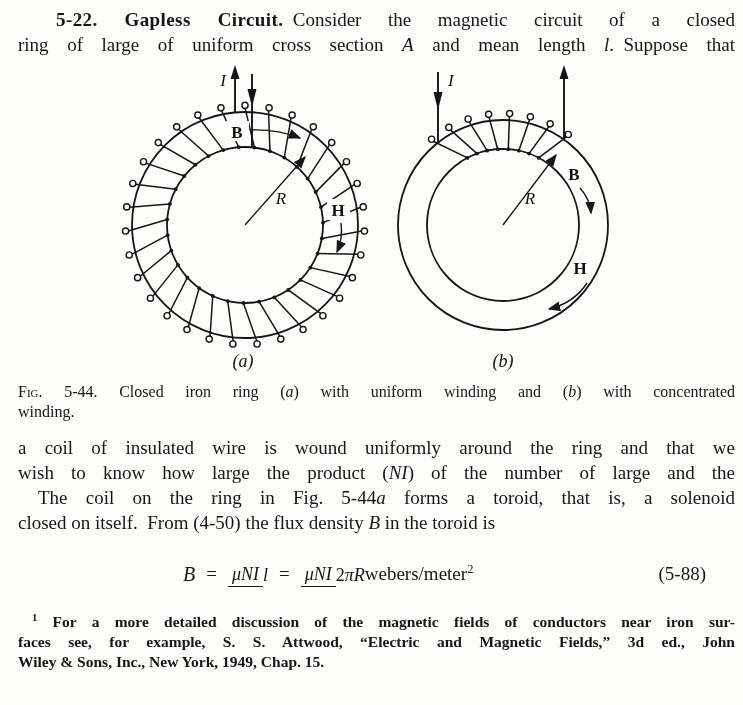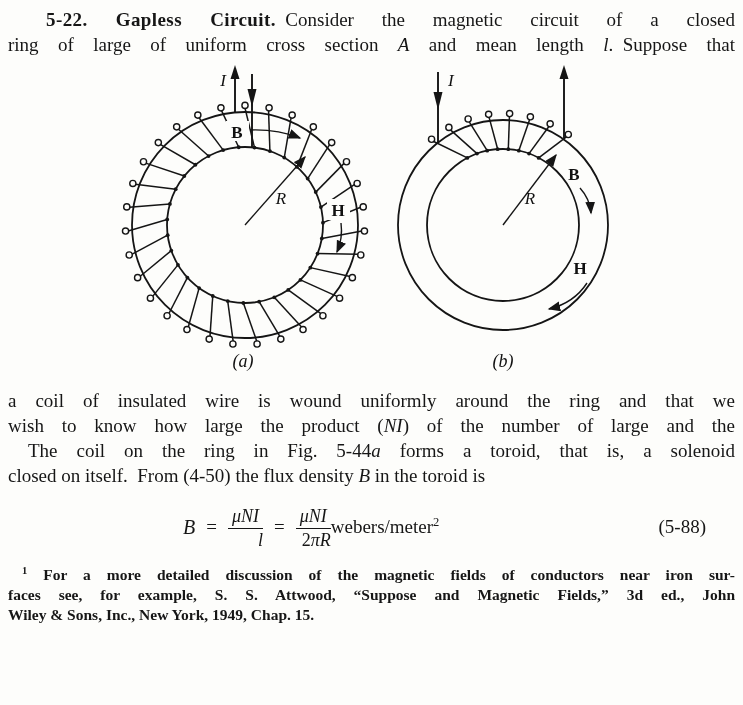--- a/index.html
+++ b/index.html
@@ -8,20 +8,21 @@
     background:#fdfdfb;color:#161616;
     font-family:"Liberation Serif",serif;
   }
   .page{width:743px;height:705px;position:relative;}
   .textblock{margin:0 8px;}
   .tline{
     text-align:justify;
     -moz-text-align-last:justify;
     text-align-last:justify;
     white-space:normal;
+    margin-left:10px;
   }
   .tline.lastline{text-align-last:left;-moz-text-align-last:left;}
   .body-size .tline{font-size:19px;line-height:25px;}
   .small-size .tline{font-size:16px;line-height:20px;}
   .foot-size .tline{font-size:15.5px;line-height:20px;}
   .seg-b{font-weight:bold;letter-spacing:.4px;}
   .seg-i{font-style:italic;}
   .seg-sc{font-variant:small-caps;}
   .seg-sup{font-size:68%;vertical-align:super;line-height:0;}
   .heading{margin-top:7px;}
@@ -42,21 +43,21 @@
   .bd{font-weight:bold;}
   .cap{font-size:18px;}
   .mask{fill:#fdfdfb;stroke:none;}
 
   
   .equation{
     position:relative;display:flex;align-items:center;
     margin-top:12px;height:54px;font-size:20px;padding-left:183px;
   }
   .eq-op{margin:0 11px;font-size:19px;}
-  .frac{display:inline-flex;flex-direction:column;align-items:flex-end;transform:translateY(1px);}
+  .frac{display:inline-flex;flex-direction:row;align-items:flex-start;transform:translateY(1px);}
   .frac .num{font-size:18px;line-height:21px;padding:0 4px 1px 4px;border-bottom:1.7px solid #151515;}
   .frac .den{font-size:18px;line-height:21px;padding-top:1px;}
   .eq-units{font-size:19px;}
   .eq-units sup{font-size:66%;}
   .eq-number{position:absolute;right:37px;font-size:19px;}
 </style>
 </head>
 <body>
 
 <div class="page">
@@ -234,20 +235,24 @@
       <line class="thin" x1="503" y1="163" x2="556" y2="93" marker-end="url(#arr)"></line>
       <text class="lbl it" x="530" y="142" text-anchor="middle">R</text>
 
       <text class="lbl bd" x="580" y="212" text-anchor="middle">H</text>
       <path class="thin" d="M 587,221 Q 574,241 549,247" marker-end="url(#arr)"></path>
 
       <text class="lbl it cap" x="503" y="305" text-anchor="middle">(b)</text>
     </g>
   </svg>
 
+  <div class="textblock caption small-size">
+      <div class="tline"><span class="seg-sc">Fig. 5-44.</span><span class=""> Closed iron ring (</span><span class="seg-i">a</span><span class="">) with uniform winding and (</span><span class="seg-i">b</span><span class="">) with concentrated</span></div>
+      <div class="tline lastline"><span class="">winding.</span></div>
+    </div>
 
   <div class="textblock para1 body-size">
       <div class="tline"><span class="">a coil of insulated wire is wound uniformly around the ring and that we</span></div>
       <div class="tline"><span class="">wish to know how large the product (</span><span class="seg-i">NI</span><span class="">) of the number of large and the</span></div>
     </div>
 
   <div class="textblock body-size">
       <div class="tline" style="padding-left: 20px;"><span class="">The coil on the ring in Fig. 5-44</span><span class="seg-i">a</span><span class=""> forms a toroid, that is, a solenoid</span></div>
       <div class="tline lastline"><span class="">closed on itself. From (4-50) the flux density </span><span class="seg-i">B</span><span class=""> in the toroid is</span></div>
     </div>
@@ -263,17 +268,17 @@
     <span class="frac">
       <span class="num seg-i">μNI</span>
       <span class="den"><span>2</span><span class="seg-i">πR</span></span>
     </span>
     <span class="eq-units"><span>webers/meter</span><sup>2</sup></span>
     <span class="eq-number">(5-88)</span>
   </div>
 
   <div class="textblock footnote foot-size">
       <div class="tline" style="padding-left: 14px;"><span class="seg-sup">1</span><span class=""> For a more detailed discussion of the magnetic fields of conductors near iron sur-</span></div>
-      <div class="tline"><span class="">faces see, for example, S. S. Attwood, “Suppose and Magnetic Fields,” 3d ed., John</span></div>
+      <div class="tline"><span class="">faces see, for example, S. S. Attwood, “Electric and Magnetic Fields,” 3d ed., John</span></div>
       <div class="tline lastline"><span class="">Wiley &amp; Sons, Inc., New York, 1949, Chap. 15.</span></div>
     </div>
 
 </div>
 
 </body></html>

